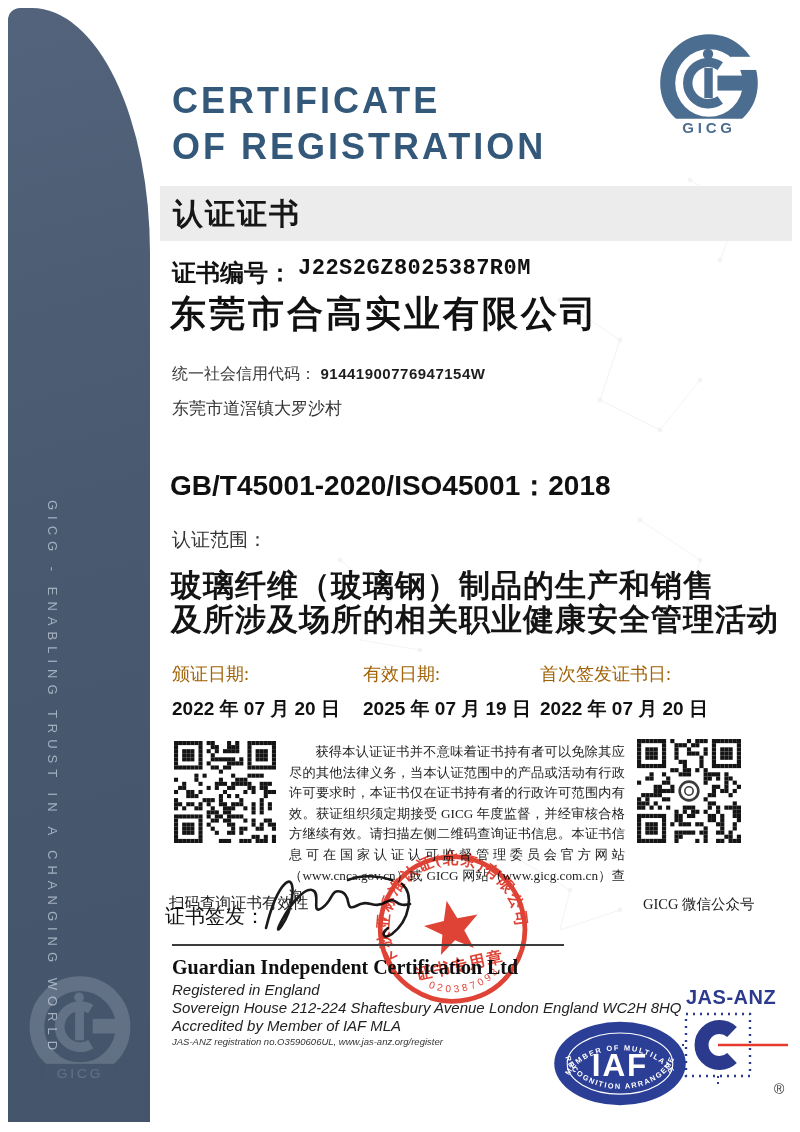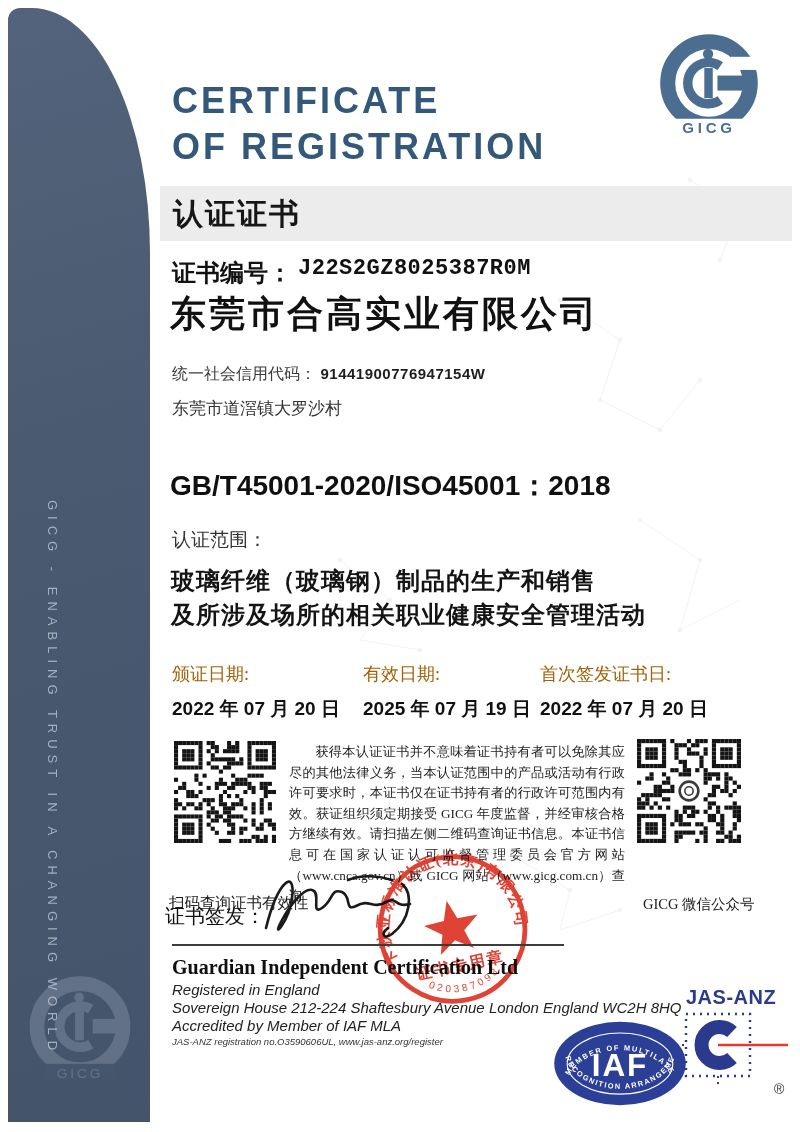--- a/index.html
+++ b/index.html
@@ -31,21 +31,21 @@
   .credit-row{position:absolute;left:172px;top:364px;font-size:16px;}
   .credit-row .lbl{font-family:"Liberation Serif",serif;color:#3a3a3a;}
   .credit-row .val{font-size:15px;font-weight:600;color:#1d1d1d;letter-spacing:0.5px;}
   .address{position:absolute;left:172px;top:397px;font-family:"Liberation Serif",serif;
            font-size:17px;color:#333;}
   .statement{position:absolute;left:172px;top:430px;font-family:"Liberation Serif",serif;
              font-size:21px;color:#262626;letter-spacing:1px;}
   .standard{position:absolute;left:170px;top:467px;font-size:28px;font-weight:800;color:#101010;}
   .scope-label{position:absolute;left:172px;top:527px;font-family:"Liberation Serif",serif;
                font-size:19px;color:#333;}
-  .scope-line{position:absolute;left:171px;font-size:24px;font-weight:700;color:#141414;letter-spacing:1px;}
+  .scope-line{position:absolute;left:171px;font-size:31px;font-weight:700;color:#141414;letter-spacing:1px;}
   .s1{top:565px}.s2{top:599px}
   
   .date-label{position:absolute;top:662px;font-family:"Liberation Serif",serif;font-size:18px;color:#a16207;}
   .date-value{position:absolute;top:696px;font-size:19px;font-weight:700;color:#111;}
   .c1{left:172px}.c2{left:363px}.c3{left:540px}
   
   .qr{position:absolute;background:#fff;}
   .qr-left{left:174px;top:741px;width:102px;height:102px;}
   .qr-right{left:637px;top:739px;width:104px;height:104px;}
   .qr-caption{position:absolute;font-family:"Liberation Serif",serif;color:#1c1c1c;margin-top:44px;}

